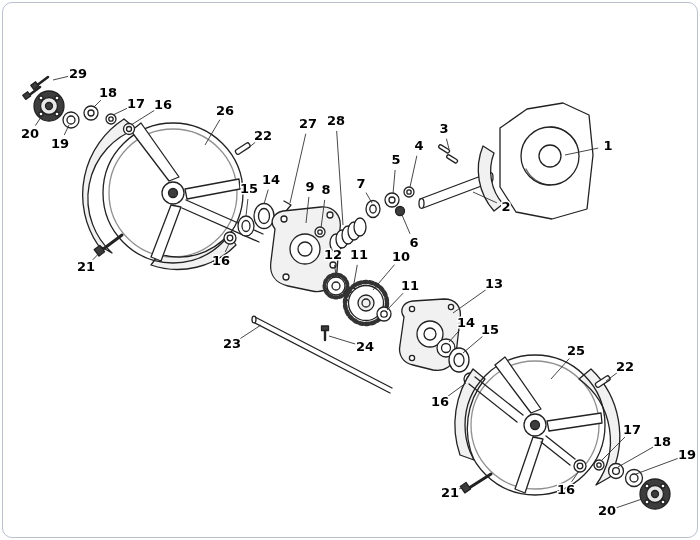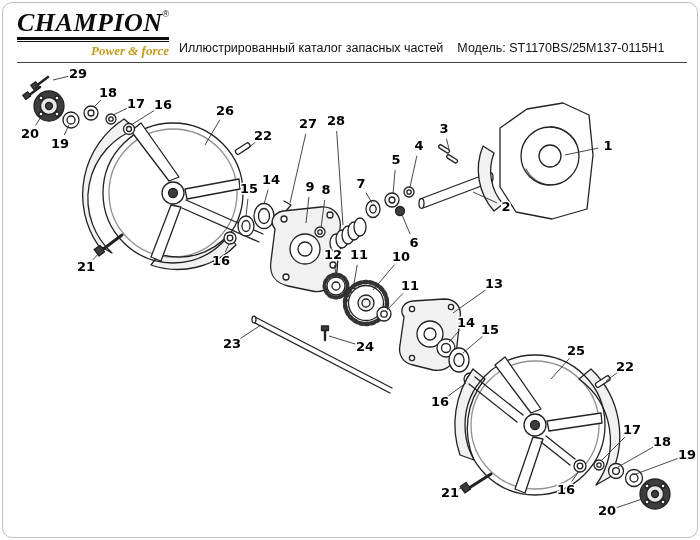--- a/index.html
+++ b/index.html
@@ -28,34 +28,20 @@
   .teeth{fill:none;stroke:#333;}
   .leader{stroke:#333;stroke-width:.9;}
   .callout{font:bold 13px "DejaVu Sans",sans-serif;fill:#000;text-anchor:middle;
            paint-order:stroke;stroke:#fff;stroke-width:3px;}
 </style>
 </head>
 <body>
 
 <div class="page">
 
-  <header class="header">
-    <div class="logo">
-      <div class="brand-line">
-        <span class="brand-name">CHAMPION</span><span class="brand-reg">®</span>
-      </div>
-      <div class="brand-rule"></div>
-      <div class="brand-rule thin"></div>
-      <div class="brand-tagline">Power &amp; force</div>
-    </div>
-    <div class="title">
-      <span>Иллюстрированный каталог запасных частей</span>
-      <span>Модель: ST1170BS/25M137-0115H1</span>
-    </div>
-  </header>
 
   <svg id="diagram-svg" viewBox="0 0 700 540" xmlns="http://www.w3.org/2000/svg">
 
     <g class="ln">
       <path d="M121,116 A90,90 0 0,0 95,242 L109,250 A74,74 0 0,1 133,126 Z" class="fill-l"></path>
       <path d="M148,262 A82,82 0 0,0 233,242 L226,231 A66,66 0 0,1 156,251 Z" class="fill-l"></path>
       <circle cx="170" cy="190" r="70"></circle>
       <circle cx="170" cy="190" r="64" opacity="0.5"></circle>
       <polygon points="166,178 128,128 138,120 176,174" class="fill-w"></polygon>
       <polygon points="182,186 236,176 237,186 184,196" class="fill-w"></polygon>

